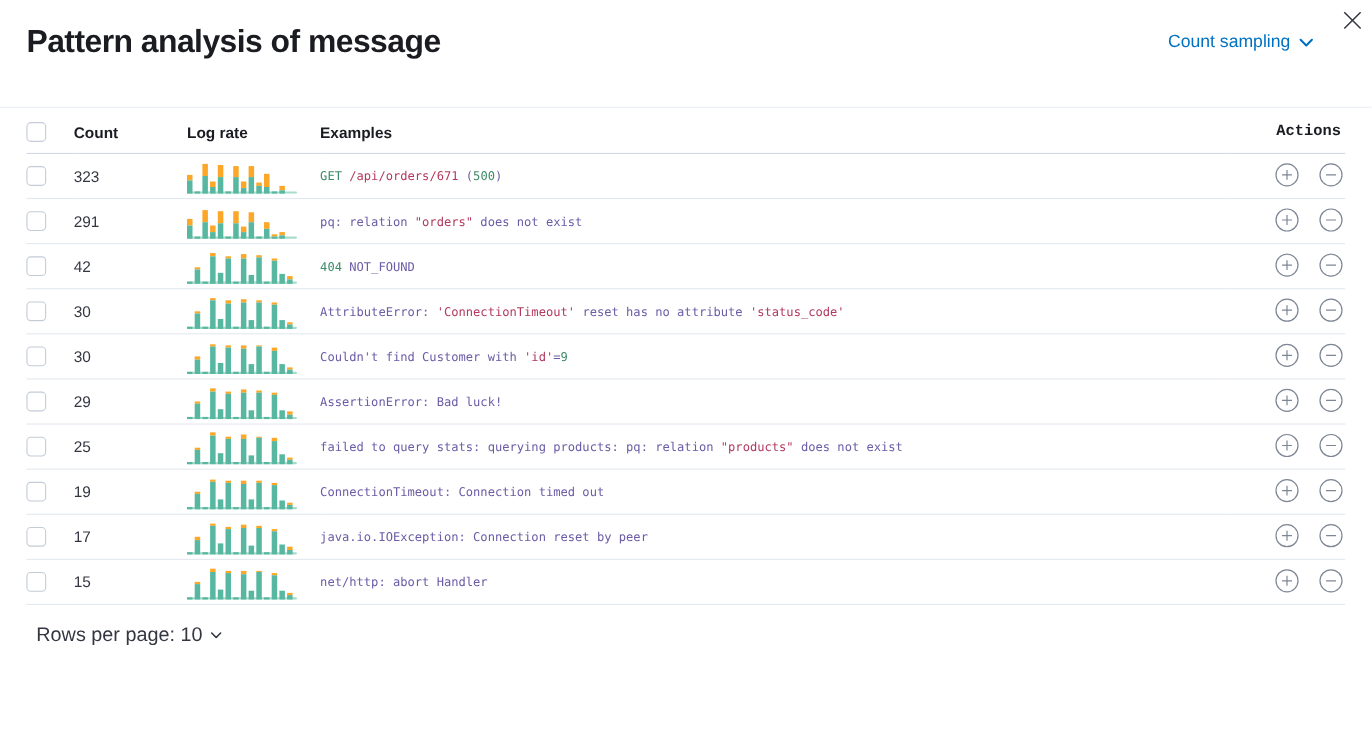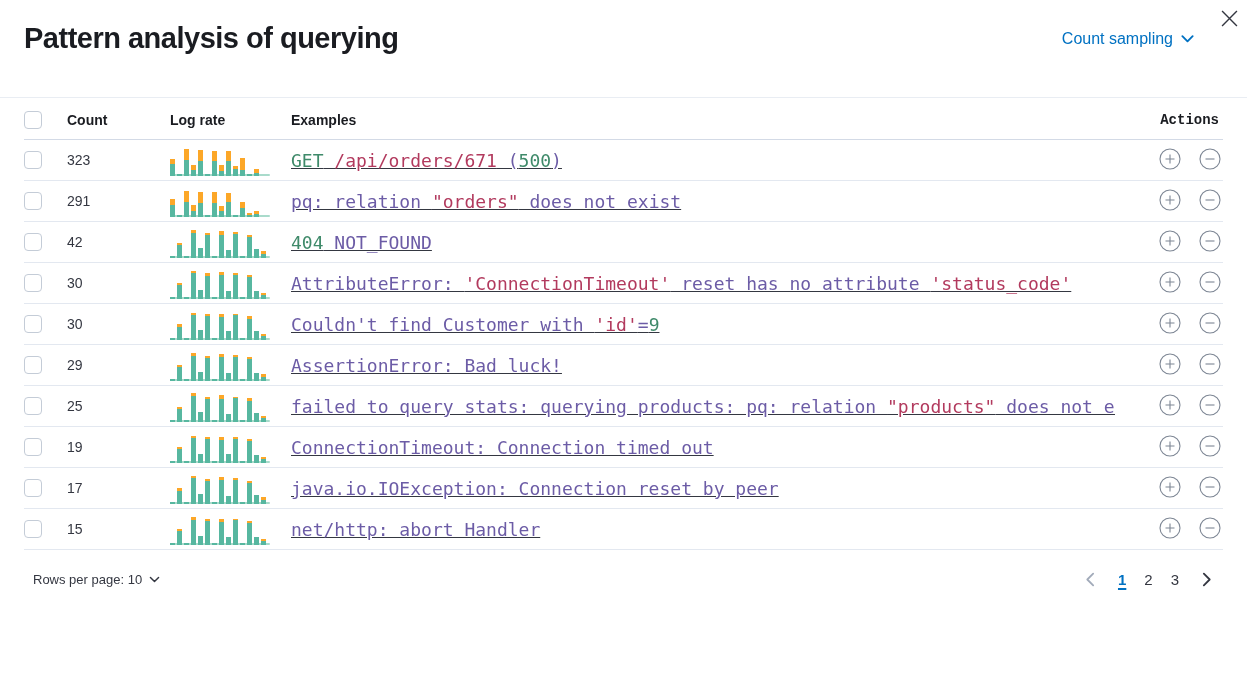--- a/index.html
+++ b/index.html
@@ -43,48 +43,48 @@
 
   .checkbox {
     width: 18px; height: 18px; border: 1px solid #c4ccd7; border-radius: 4px; background: #fff; cursor: pointer;
   }
   .count-cell { font-size: 14px; color: #343741; }
 
   .sparkline { position: relative; width: 100px; height: 32px; display: flex; align-items: flex-end; gap: 2px; }
   .sparkline .baseline { position: absolute; left: 0; bottom: 0; width: 100%; height: 2px; border-radius: 1px; }
   .sparkline .bar { width: 5px; display: flex; flex-direction: column-reverse; position: relative; z-index: 1; }
 
-  .example-cell { font-family: "DejaVu Sans Mono", monospace; font-size: 18px; white-space: nowrap; overflow: hidden; text-decoration: underline; }
+  .example-cell { font-family: "DejaVu Sans Mono", monospace; font-size: 11px; white-space: nowrap; overflow: hidden; }
 
   .actions-cell { text-align: right; padding-right: 2px; white-space: nowrap; }
   .action-btn { background: none; border: none; cursor: pointer; padding: 0; margin-left: 18px; vertical-align: middle; }
 
   
   .footer { display: flex; align-items: center; margin-top: 17px; padding: 0 2px 0 9px; }
-  .rows-per-page { display: inline-flex; align-items: center; gap: 6px; font-size: 13px; color: #343741;
+  .rows-per-page { display: inline-flex; align-items: center; gap: 6px; font-size: 18px; color: #343741;
     background: none; border: none; cursor: pointer; font-family: "Liberation Sans", sans-serif; }
   .pagination { margin-left: auto; display: flex; align-items: center; gap: 4px; }
   .page-btn { background: none; border: none; cursor: pointer; font-size: 15px; color: #343741;
     padding: 4px 9px; font-family: "Liberation Sans", sans-serif; }
   .page-btn.active { color: #0071c2; font-weight: 700; text-decoration: underline; text-underline-offset: 3px; text-decoration-thickness: 2px; }
   .nav-btn { background: none; border: none; cursor: pointer; padding: 2px 6px; display: flex; align-items: center; }
 </style>
 </head>
 <body>
 
 <div class="flyout">
 
   <div class="flyout-header">
     <button class="close-btn">
       <svg width="17" height="17" viewBox="0 0 16 16">
         <path d="M1 1 L15 15 M15 1 L1 15" stroke="#343741" stroke-width="1.3" fill="none"></path>
       </svg>
     </button>
     <div class="header-row">
-      <h1 class="page-title">Pattern analysis of querying</h1>
+      <h1 class="page-title">Pattern analysis of message</h1>
       <button class="sampling">
         <span>Count sampling</span>
         <svg width="15" height="15" viewBox="0 0 16 16">
           <path d="M2.5 5.5 L8 11 L13.5 5.5" stroke="#0071c2" stroke-width="2" fill="none" stroke-linecap="round" stroke-linejoin="round"></path>
         </svg>
       </button>
     </div>
     <div class="header-divider"></div>
   </div>
 
@@ -855,28 +855,15 @@
         </tbody>
     </table>
 
     <div class="footer">
       <button class="rows-per-page">
         <span>Rows per page: 10</span>
         <svg width="13" height="13" viewBox="0 0 16 16">
           <path d="M3 5.5 L8 10.5 L13 5.5" stroke="#343741" stroke-width="1.8" fill="none" stroke-linecap="round" stroke-linejoin="round"></path>
         </svg>
       </button>
-      <div class="pagination">
-        <button class="nav-btn">
-          <svg width="17" height="17" viewBox="0 0 16 16">
-            <path d="M10.5 2.5 L5 8 L10.5 13.5" stroke="#a2abba" stroke-width="1.7" fill="none" stroke-linecap="round" stroke-linejoin="round"></path>
-          </svg>
-        </button>
-        <span><button class="page-btn active">1</button><button class="page-btn">2</button><button class="page-btn">3</button></span>
-        <button class="nav-btn">
-          <svg width="17" height="17" viewBox="0 0 16 16">
-            <path d="M5.5 2.5 L11 8 L5.5 13.5" stroke="#343741" stroke-width="1.7" fill="none" stroke-linecap="round" stroke-linejoin="round"></path>
-          </svg>
-        </button>
-      </div>
     </div>
   </div>
 </div>
 
 </body></html>

